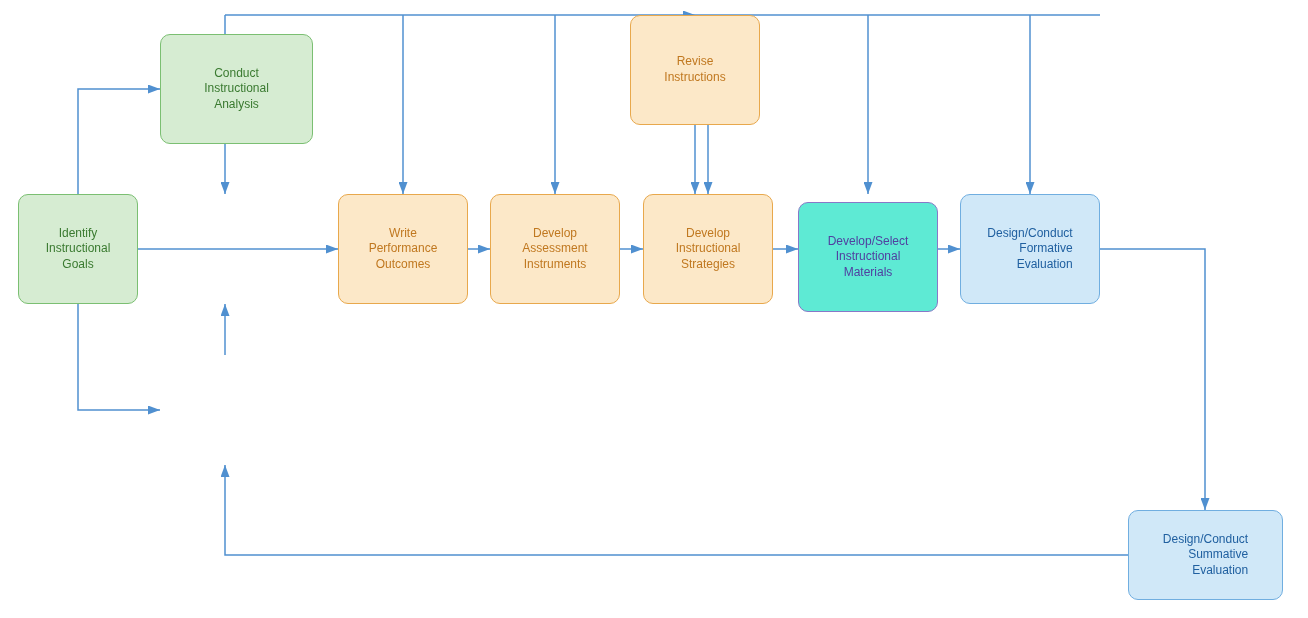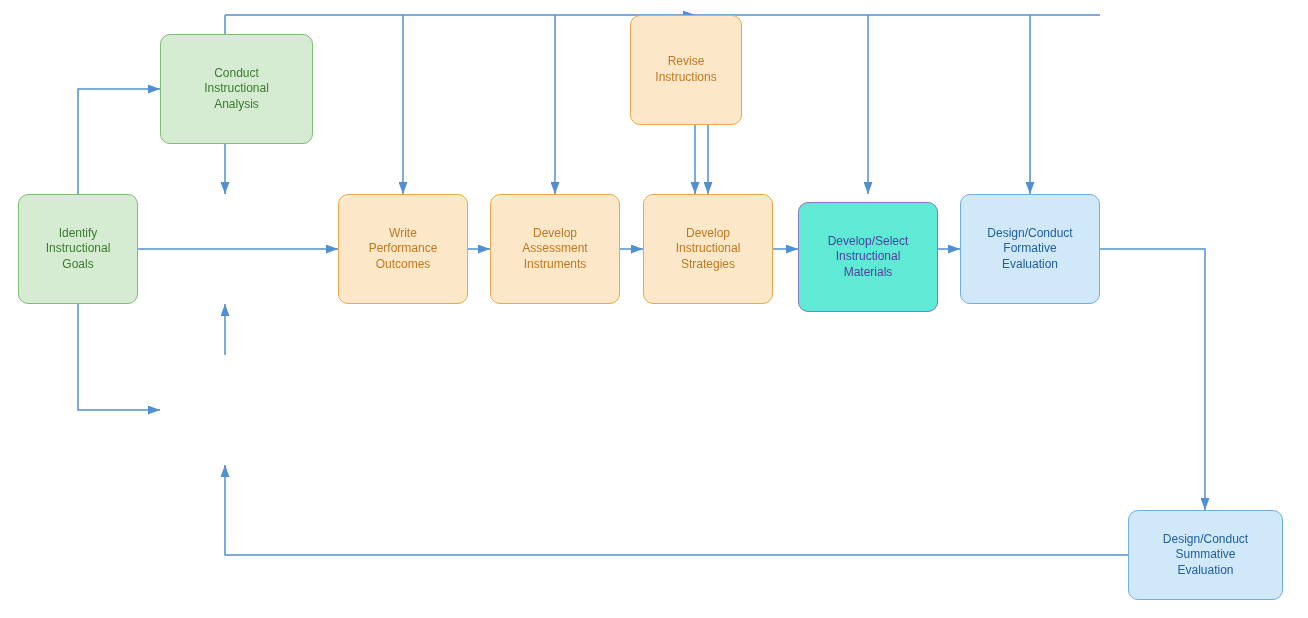--- a/index.html
+++ b/index.html
@@ -41,20 +41,21 @@
     .node-purple {
       background: #5eead4;
       border: 1.5px solid #8878c8;
       color: #5040a0;
       margin-top: 8px;
     }
     .node-blue {
       background: #d0e8f8;
       border: 1.5px solid #70aee0;
       color: #2060a0;
+      text-align: right;
     }
     svg.arrows {
       position: absolute;
       top: 0;
       left: 0;
       width: 1308px;
       height: 618px;
       pointer-events: none;
     }
     svg.arrows line, svg.arrows path, svg.arrows polyline {
@@ -128,21 +129,21 @@
 Goals</span>
   </div>
 
   <div class="node node-green" style="left:160px; top:34px; width:153px; height:110px;">
     <span style="white-space:pre-line;">Conduct
 Instructional
 Analysis</span>
   </div>
 
 
-  <div class="node node-orange" style="left:630px; top:15px; width:112px; height:110px;">
+  <div class="node node-orange" style="left:630px; top:15px; width:130px; height:110px;">
     <span style="white-space:pre-line;">Revise
 Instructions</span>
   </div>
 
   <div class="node node-orange" style="left:338px; top:194px; width:130px; height:110px;">
     <span style="white-space:pre-line;">Write
 Performance
 Outcomes</span>
   </div>
 

